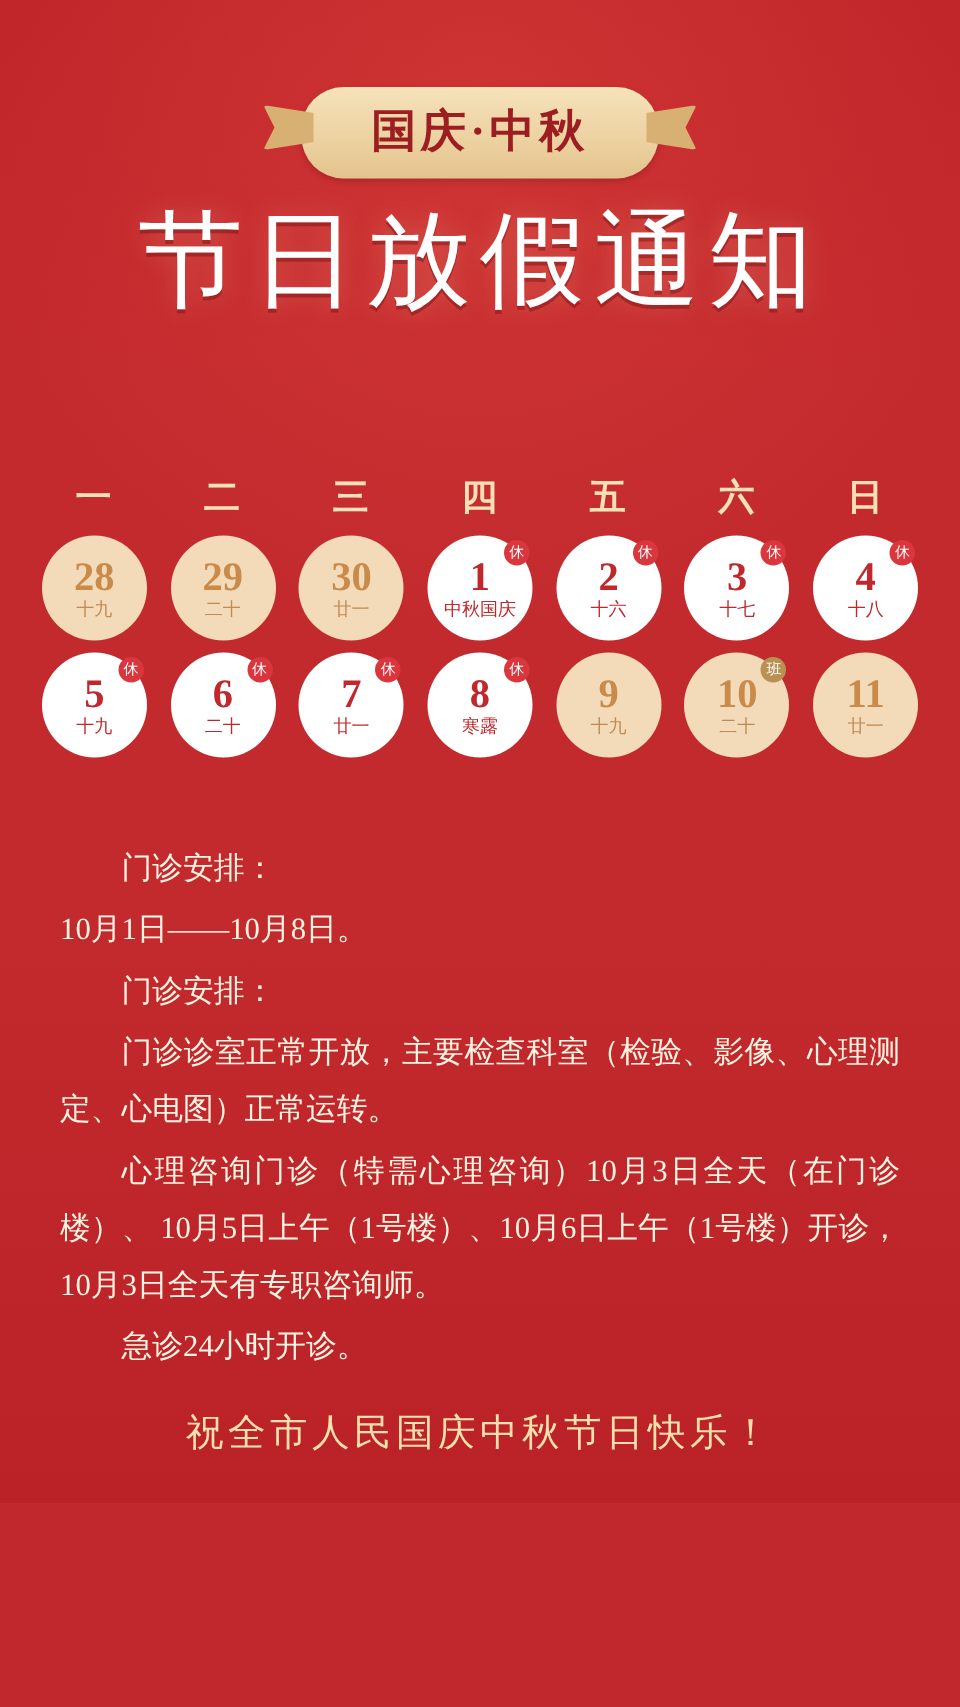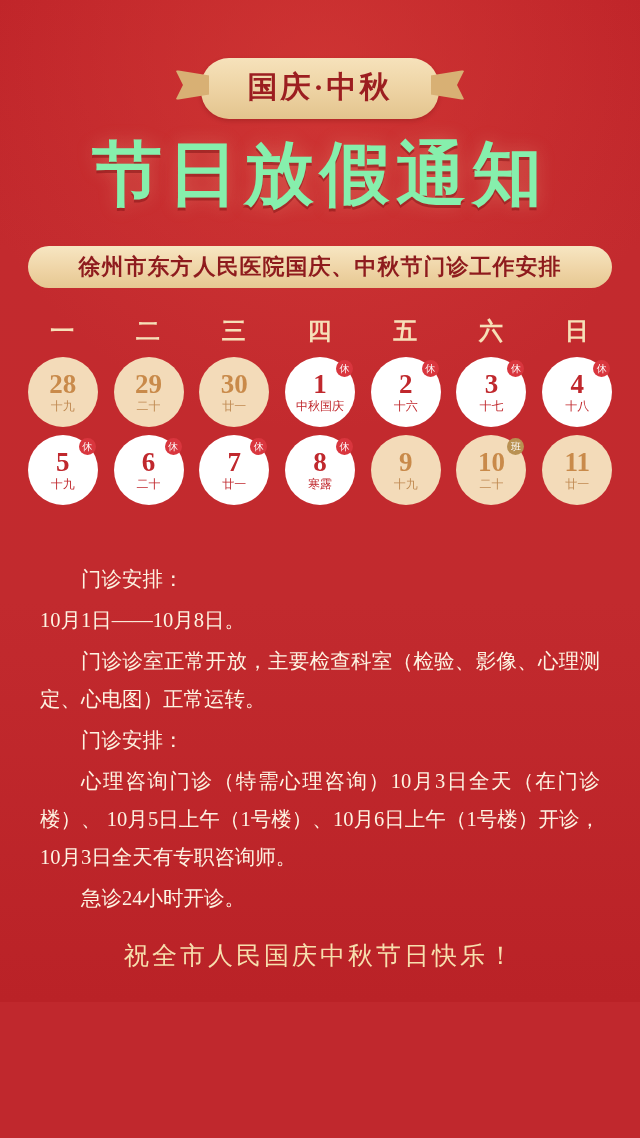--- a/index.html
+++ b/index.html
@@ -56,23 +56,23 @@
   .ribbon-tail.left  { left: -26px;  clip-path: polygon(0 0, 100% 18%, 100% 82%, 0 100%, 22% 50%); }
   .ribbon-tail.right { right: -26px; clip-path: polygon(0 18%, 100% 0, 78% 50%, 100% 100%, 0 82%); }
 
   
   .main-title {
     position: absolute;
     top: 132px; left: 0; right: 0;
     text-align: center;
     font-size: 70px;
     line-height: 86px;
-    font-weight: bold;
+    font-weight: normal;
     letter-spacing: 6px;
-    color: #86efac;
+    color: #ffffff;
     text-shadow: 0 3px 0 rgba(120,16,18,0.45), 0 0 18px rgba(255,226,180,0.25);
     font-family: "Liberation Serif","DejaVu Serif",serif;
   }
 
   
   .subtitle-bar {
     position: absolute;
     top: 246px; left: 28px; right: 28px;
     height: 42px;
     background: linear-gradient(180deg,#f7e6c2 0%, #eed3a4 60%, #e6c892 100%);
@@ -177,23 +177,20 @@
   <div class="ribbon-wrap">
     <div class="ribbon">
       <div class="ribbon-tail left"></div>
       <div class="ribbon-tail right"></div>
       <div class="ribbon-text">国庆·中秋</div>
     </div>
   </div>
 
   <div class="main-title">节日放假通知</div>
 
-  <div class="subtitle-bar">
-    <div class="subtitle-text">徐州市东方人民医院国庆、中秋节门诊工作安排</div>
-  </div>
 
   <div class="calendar">
     <div class="week-head">
       <span>一</span>
       <span>二</span>
       <span>三</span>
       <span>四</span>
       <span>五</span>
       <span>六</span>
       <span>日</span>
@@ -266,20 +263,20 @@
           <div class="num">11</div>
           <div class="sub">廿一</div>
         </div>
       </div>
   </div>
 
   <div class="body-text">
     <div id="paragraphs">
         <p class="indent">门诊安排：</p>
         <p class="">10月1日——10月8日。</p>
+        <p class="indent">门诊安排：</p>
         <p class="indent">门诊诊室正常开放，主要检查科室（检验、影像、心理测定、心电图）正常运转。</p>
-        <p class="indent">门诊安排：</p>
         <p class="indent">心理咨询门诊（特需心理咨询）10月3日全天（在门诊楼）、 10月5日上午（1号楼）、10月6日上午（1号楼）开诊，10月3日全天有专职咨询师。</p>
         <p class="indent">急诊24小时开诊。</p>
       </div>
     <div class="wish">祝全市人民国庆中秋节日快乐！</div>
   </div>
 </div>
 
 </body></html>

